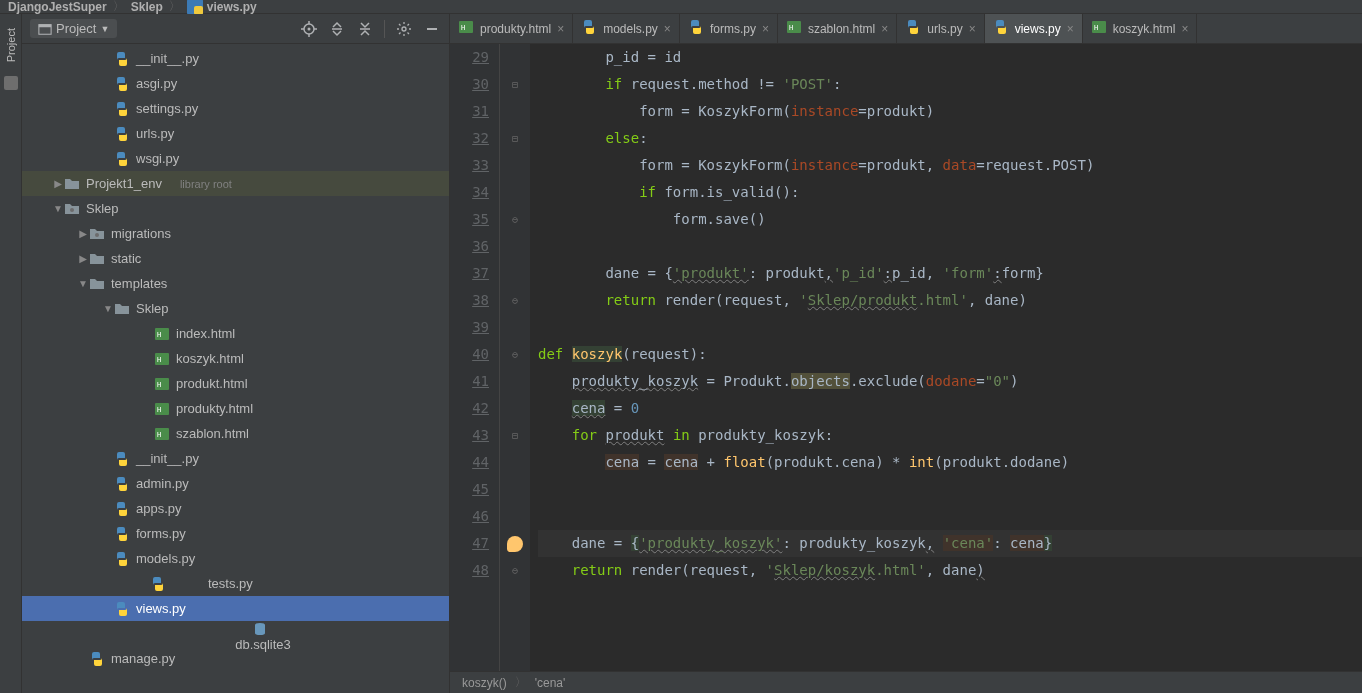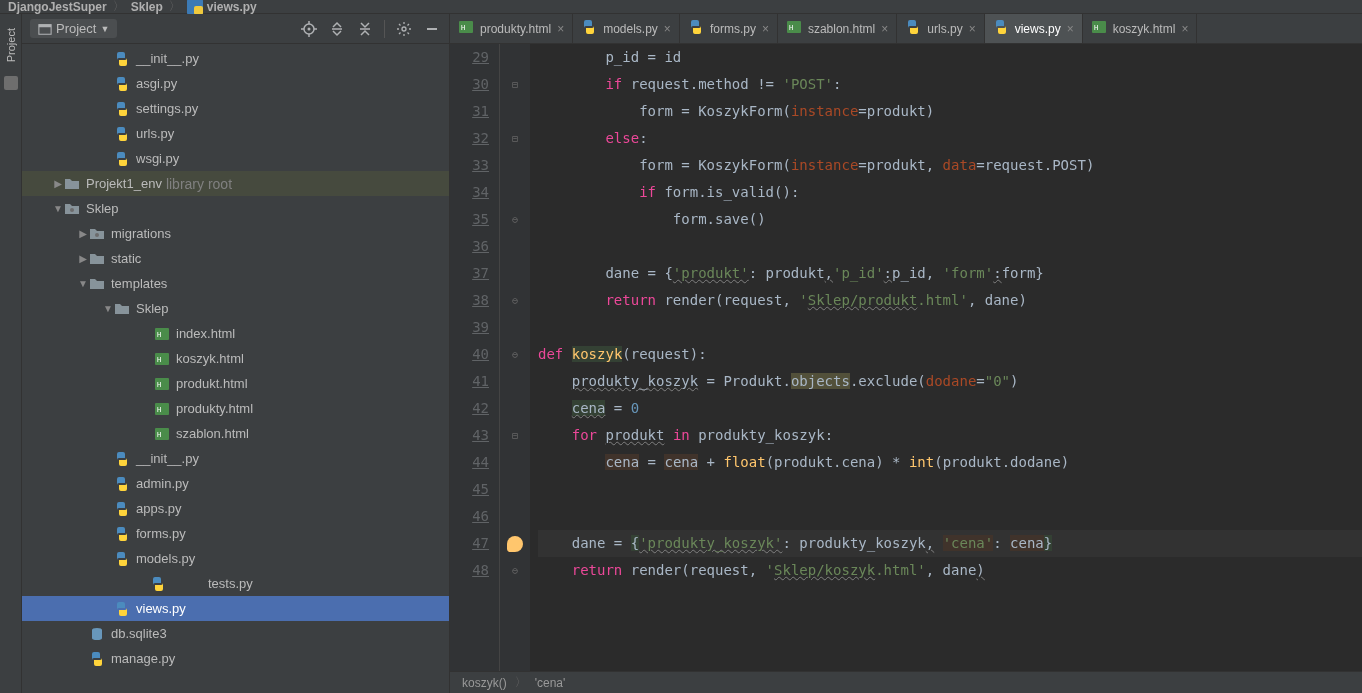--- a/index.html
+++ b/index.html
@@ -134,22 +134,22 @@
 .tree-icon {
   width: 16px;
   height: 16px;
   margin-right: 6px;
   display: inline-flex;
   align-items: center;
   justify-content: center;
 }
 .lib-root {
   color: #808080;
-  font-size: 14px;
-  margin-left: 4px;
+  font-size: 11px;
+  margin-left: 18px;
 }
 .editor-area {
   flex: 1;
   display: flex;
   flex-direction: column;
   background: #2b2b2b;
 }
 .editor-tabs {
   height: 30px;
   display: flex;
@@ -209,21 +209,21 @@
 .code-body {
   flex: 1;
   padding-left: 8px;
   color: #a9b7c6;
   white-space: pre;
   position: relative;
 }
 .code-line {
   height: 27px;
 }
-.kw { color: #ec4899; }
+.kw { color: #84cc16; }
 .str { color: #6a8759; }
 .fn { color: #ffc66d; }
 .param { color: #aa4926; }
 .num { color: #6897bb; }
 .u { text-decoration: underline wavy #808080; text-decoration-thickness: 1px; }
 .hl-def { background: #344134; }
 .hl-usage { background: #40332b; }
 .hl-occ { background: #52503a; }
 .current-line { background: #323232; }
 .status-bar {
@@ -549,21 +549,21 @@
         <div class="tree-row selected" style="padding-left: 80px;">
           <span class="chevron"></span>
           <span class="tree-icon">
             <svg width="16" height="16" viewBox="0 0 16 16">
               <path d="M4 1 h5 a2 2 0 0 1 2 2 v4 h-6 a2 2 0 0 0 -2 2 v-6 a2 2 0 0 1 2-2z" fill="#4b8bbe"></path>
               <path d="M12 15 h-5 a2 2 0 0 1 -2-2 v-4 h6 a2 2 0 0 0 2-2 v6 a2 2 0 0 1 -2 2z" fill="#ffd43b"></path>
             </svg>
           </span>
           <span>views.py</span>
         </div>
-        <div class="tree-row" style="padding-left: 55px;">
+        <div class="tree-row" style="padding-left: 55px; flex-direction: column;">
           <span class="chevron"></span>
           <span class="tree-icon">
             <svg width="16" height="16" viewBox="0 0 16 16">
               <ellipse cx="8" cy="4" rx="5" ry="2" fill="#6897bb"></ellipse>
               <path d="M3 4 v8 a5 2 0 0 0 10 0 v-8" fill="#6897bb"></path>
             </svg>
           </span>
           <span>db.sqlite3</span>
         </div>
         <div class="tree-row" style="padding-left: 55px;">

